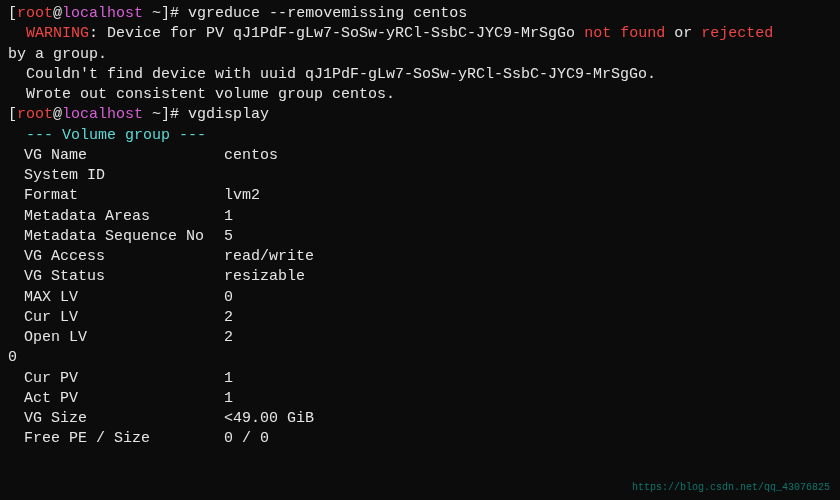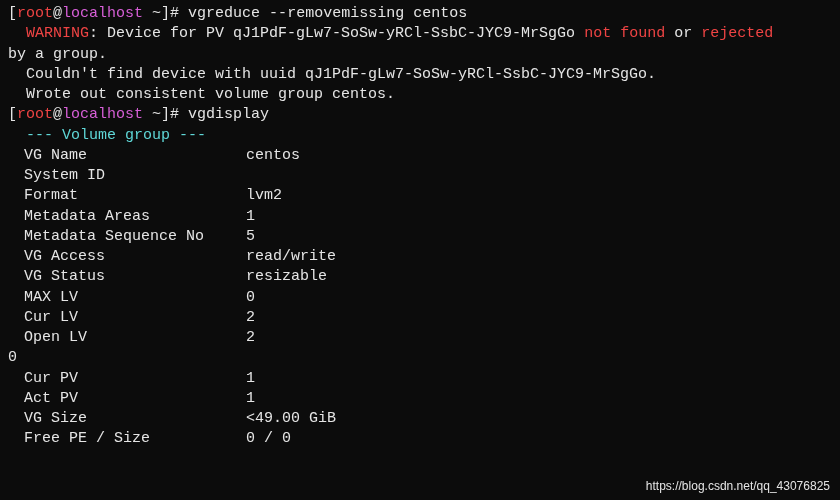--- a/index.html
+++ b/index.html
@@ -14,30 +14,30 @@
     height: 500px;
     box-sizing: border-box;
     overflow: hidden;
     position: relative;
   }
   .line { white-space: pre; }
   .red { color: #ef4444; }
   .magenta { color: #d75fd7; }
   .cyan { color: #5fd7d7; }
   .white { color: #e5e5e5; }
-  .kv { display: flex; gap: 22px; }
+  .kv { display: flex; }
   .kv .key { display: inline-block; width: 200px; padding-left: 16px; }
   .kv .val { display: inline-block; }
   .watermark {
     position: absolute;
     bottom: 6px;
     right: 10px;
-    font-size: 12px;
-    color: #e5e5e5;
-    font-family: Liberation Sans, sans-serif;
+    font-size: 10px;
+    color: #0f766e;
+    font-family: Liberation Mono, monospace;
   }
 </style>
 </head>
 <body>
 
 <div>
 
   <div class="line"><span class="white">[</span><span class="red">root</span><span class="white">@</span><span class="magenta">localhost</span><span class="white"> </span><span class="white">~</span><span class="white">]# </span><span class="white">vgreduce --removemissing centos</span></div>
 
   <div class="line"><span>  </span><span class="red">WARNING</span><span class="white">: Device for PV qJ1PdF-gLw7-SoSw-yRCl-SsbC-JYC9-MrSgGo </span><span class="red">not found</span><span class="white"> or </span><span class="red">rejected</span></div>

